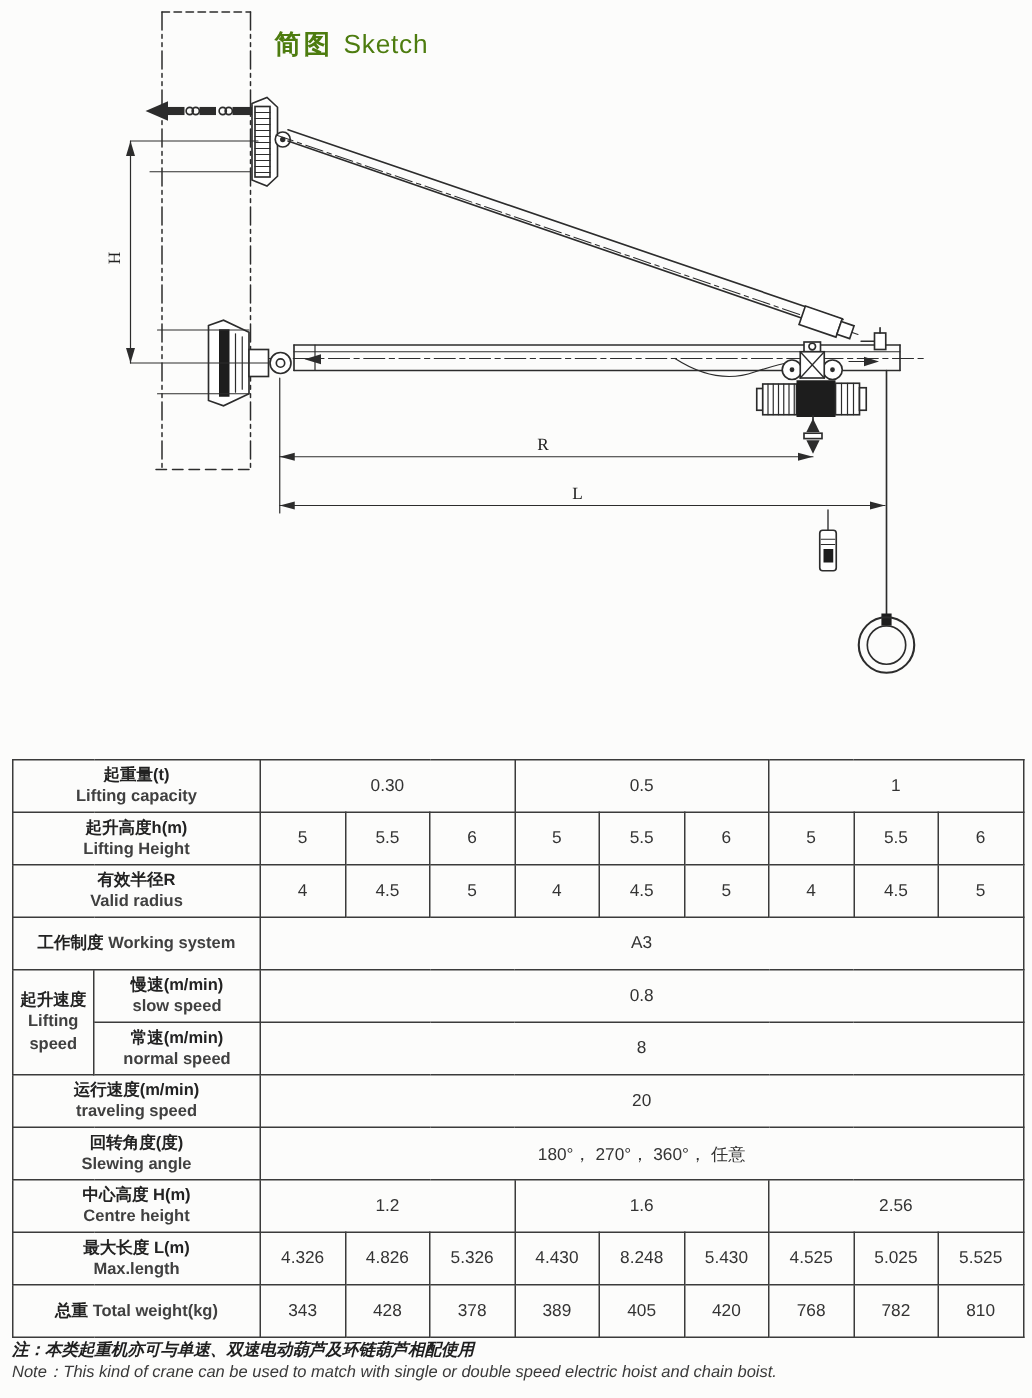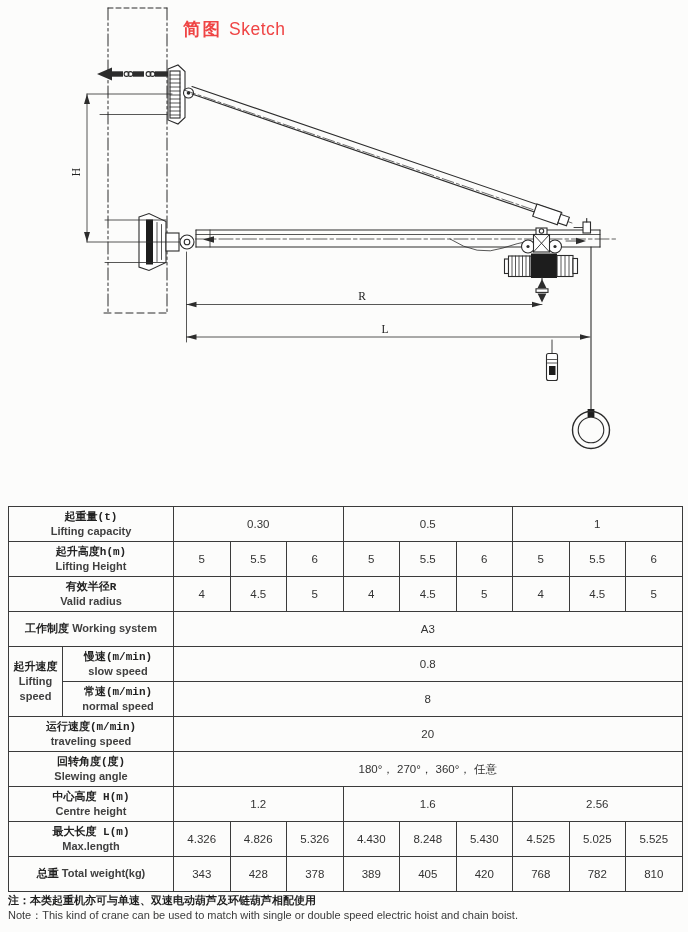--- a/index.html
+++ b/index.html
@@ -3,42 +3,42 @@
 <meta charset="utf-8">
 <style>
   html,body{margin:0;padding:0;background:#e8e8e8;}
   .page{
     position:relative;width:688px;height:932px;margin:0 auto;
     background:#fcfcfb;overflow:hidden;
     font-family:"Liberation Sans",sans-serif;color:#2f2f2f;
   }
   .sketch-svg{position:absolute;left:0;top:0;}
   .sketch-title{
-    position:absolute;left:183px;top:17px;font-size:17.5px;color:#ef4444;
+    position:absolute;left:183px;top:17px;font-size:17.5px;color:#4d7c0f;
     letter-spacing:.5px;white-space:nowrap;
   }
   .sketch-title .zh{font-weight:bold;letter-spacing:2px;margin-right:7px;}
   .section-heading{
     position:absolute;left:10px;top:466px;font-size:17px;font-weight:bold;
     color:#1b1b1b;white-space:nowrap;
   }
   .section-heading .en{margin-left:8px;letter-spacing:.3px;}
   .spec-table{
     position:absolute;left:8px;top:506px;width:674px;
     border-collapse:collapse;table-layout:fixed;
   }
   .spec-table td{
     border:1px solid #3b3b3b;text-align:center;vertical-align:middle;
     height:34px;padding:0 2px;font-size:11.5px;color:#333;
     overflow:hidden;
   }
   .spec-table td.lbl{font-size:11px;line-height:1.3;}
-  .zh-l{font-weight:bold;color:#222;font-family:Liberation Mono, monospace;}
+  .zh-l{font-weight:bold;color:#222;}
   .en-l{font-weight:bold;color:#404040;}
-  .notes{position:absolute;left:8px;top:893px;font-size:11px;line-height:1.35;white-space:nowrap;}
+  .notes{position:absolute;left:8px;top:893px;font-size:11px;line-height:1.35;white-space:nowrap;font-style:italic;}
   .notes .n-zh{font-weight:bold;color:#1f1f1f;}
   .notes .n-en{color:#3a3a3a;text-align:center;}
 </style>
 </head>
 <body>
 
 <div class="page">
 
   <svg class="sketch-svg" width="688" height="460" viewBox="0 0 688 460">
     <g stroke="#2c2c2c" stroke-width="1.1" fill="none" stroke-linecap="round">

